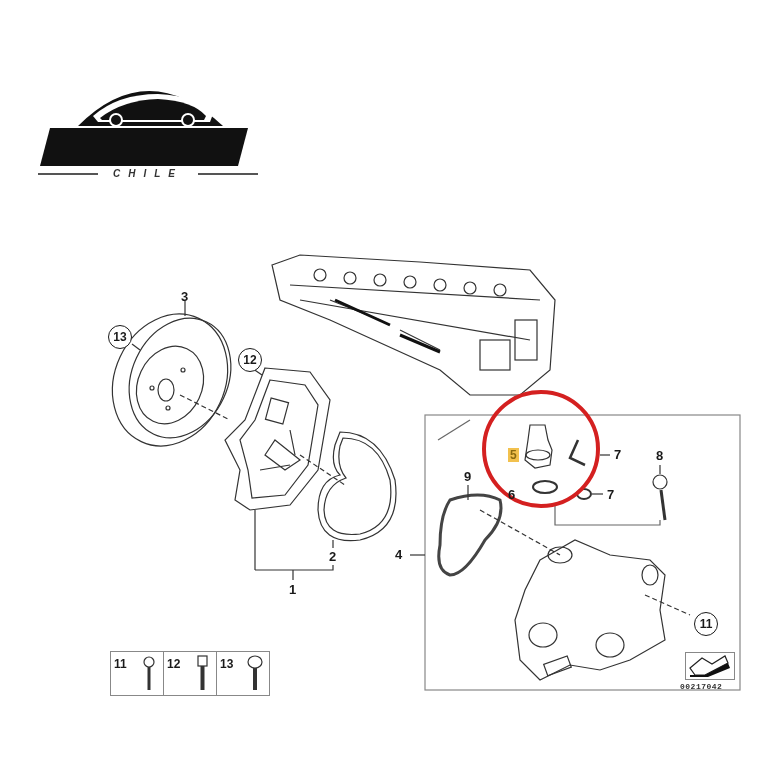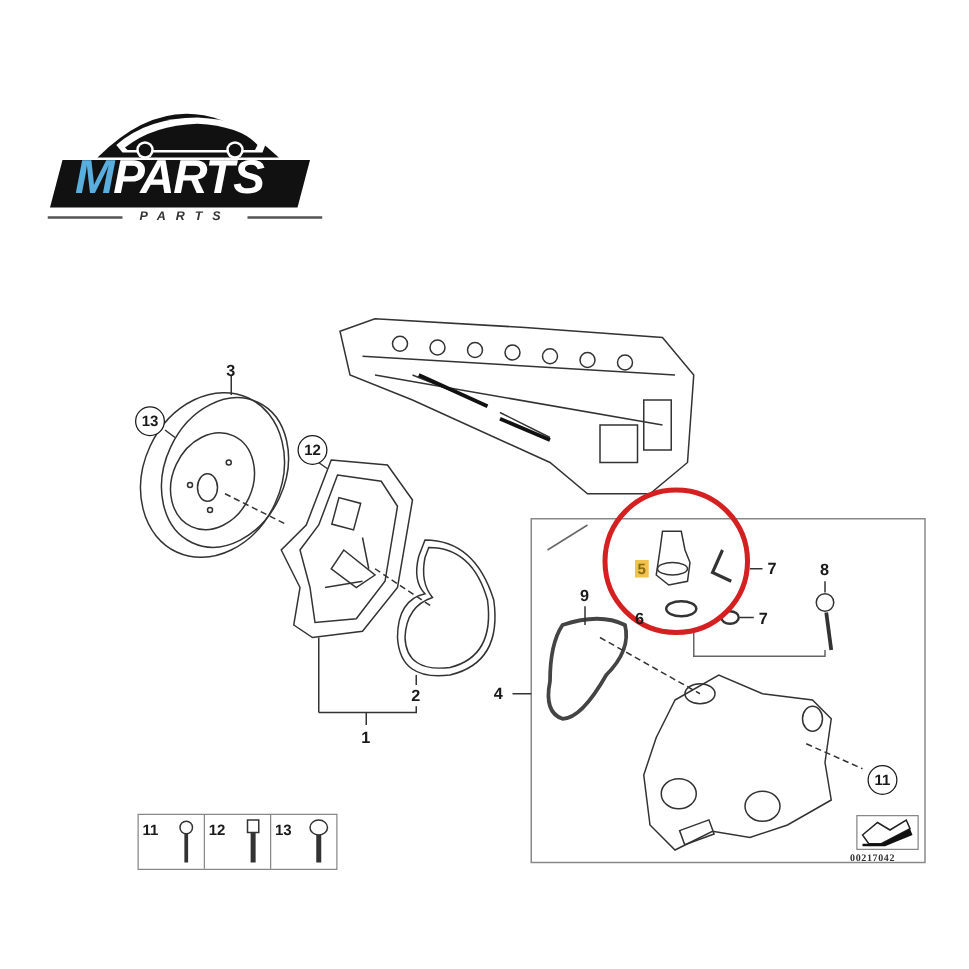--- a/index.html
+++ b/index.html
@@ -10,41 +10,40 @@
   .logo-text .m { color:#5aaede; }
   .logo-sub { position:absolute; left:0; top:92px; width:220px; text-align:center; font-family:"Liberation Sans", sans-serif; font-weight:700; font-style:italic; font-size:10px; letter-spacing:8px; color:#333; }
   .num { position:absolute; font-family:"Liberation Sans", sans-serif; font-weight:700; font-size:13px; color:#1a1a1a; line-height:1; }
   .circ { position:absolute; width:24px; height:24px; border:1.6px solid #1a1a1a; border-radius:50%; display:flex; align-items:center; justify-content:center; font-family:"Liberation Sans", sans-serif; font-weight:700; font-size:12px; color:#1a1a1a; background:#fff; box-sizing:border-box; }
   .hl { position:absolute; background:#f2c14e; color:#8a6a10; font-family:"Liberation Sans", sans-serif; font-weight:700; font-size:12px; padding:0 2px; line-height:14px; }
   .legend { position:absolute; left:110px; top:651px; width:158px; height:43px; border:1px solid #888; display:flex; }
   .legend-cell { flex:1; border-right:1px solid #888; position:relative; }
   .legend-cell:last-child { border-right:none; }
   .legend-cell .lbl { position:absolute; left:3px; top:5px; font-weight:700; font-size:12px; color:#1a1a1a; }
   .ref { position:absolute; left:685px; top:652px; width:48px; height:26px; border:1px solid #888; }
-  .ref-id { position:absolute; left:680px; top:682px; font-size:8px; font-weight:700; color:#333; letter-spacing:0.5px; font-family:Liberation Serif, serif; }
+  .ref-id { position:absolute; left:680px; top:682px; font-size:8px; font-weight:700; color:#333; letter-spacing:0.5px; font-family:Liberation Mono, monospace; }
   svg { position:absolute; left:0; top:0; }
 </style>
 </head>
 <body>
 
 <div class="abs logo">
   <svg width="220" height="110" viewBox="0 0 220 110">
     <path d="M40 50 Q110 -20 185 50 Z" fill="#111"></path>
     <path d="M55 40 Q80 18 120 18 Q160 20 175 38 L172 46 L60 46 Z" fill="#fff"></path>
     <path d="M62 42 Q85 24 120 23 Q155 25 168 40 L166 44 L64 44 Z" fill="#111"></path>
     <circle cx="78" cy="44" r="7" fill="#fff"></circle>
       <circle cx="78" cy="44" r="5" fill="#111"></circle>
     <circle cx="150" cy="44" r="7" fill="#fff"></circle>
       <circle cx="150" cy="44" r="5" fill="#111"></circle>
     <polygon points="12,52 210,52 200,90 2,90" fill="#111"></polygon>
     <line x1="0" y1="98" x2="60" y2="98" stroke="#555" stroke-width="2"></line>
     <line x1="160" y1="98" x2="220" y2="98" stroke="#555" stroke-width="2"></line>
   </svg>
-  <div class="logo-text"><span class="m">M</span><span>PARTS</span></div>
-  <div class="logo-sub">PARTS</div>
+  <div class="logo-sub">CHILE</div>
 </div>
 
 <svg width="775" height="775" viewBox="0 0 775 775">
   <g fill="none" stroke="#333" stroke-width="1.2">
 
     <g>
       <path d="M272 265 L300 255 L420 262 L530 270 L555 300 L550 370 L520 395 L470 395 L440 370 L330 320 L280 300 Z"></path>
       <path d="M290 285 L540 300"></path>
         <path d="M300 300 L530 340"></path>
       <path d="M330 300 L380 320"></path>

